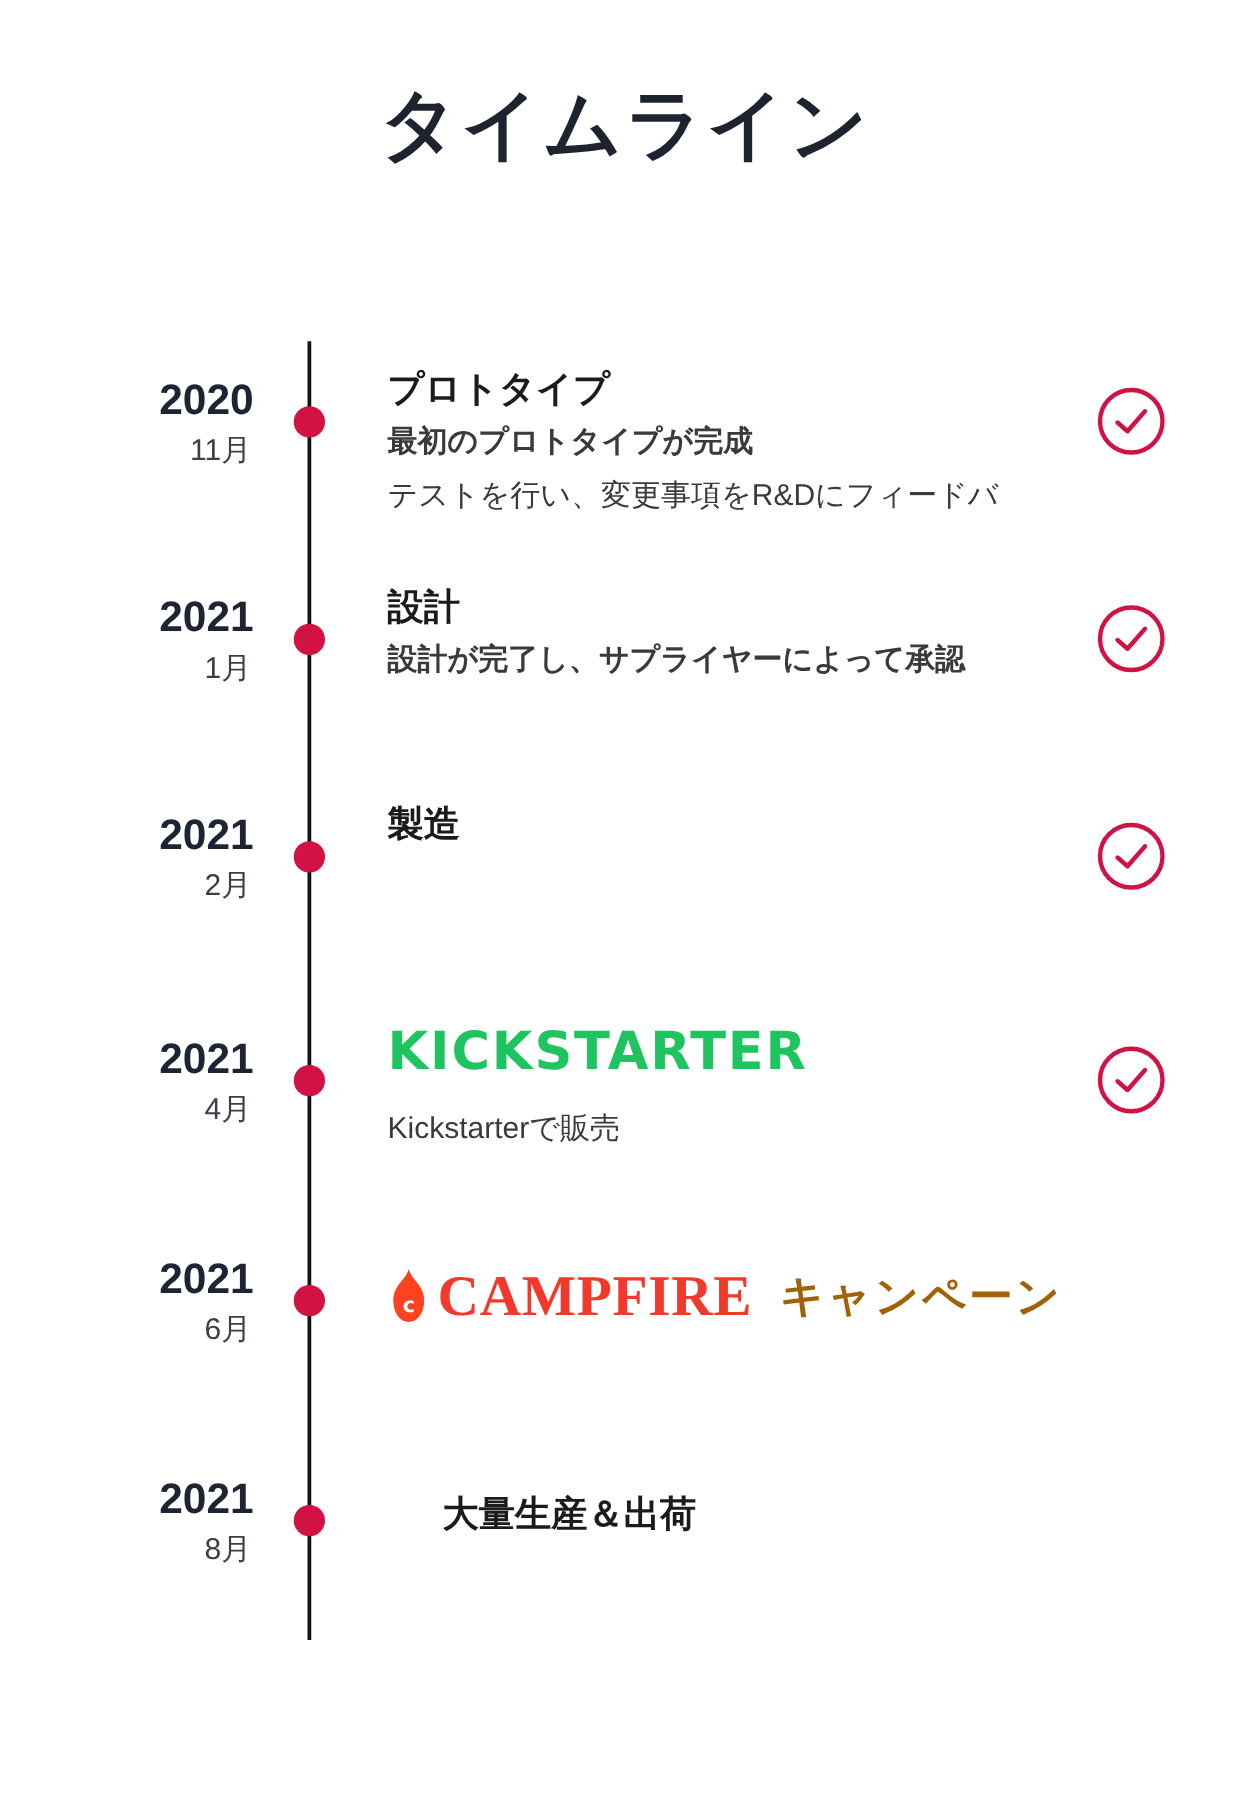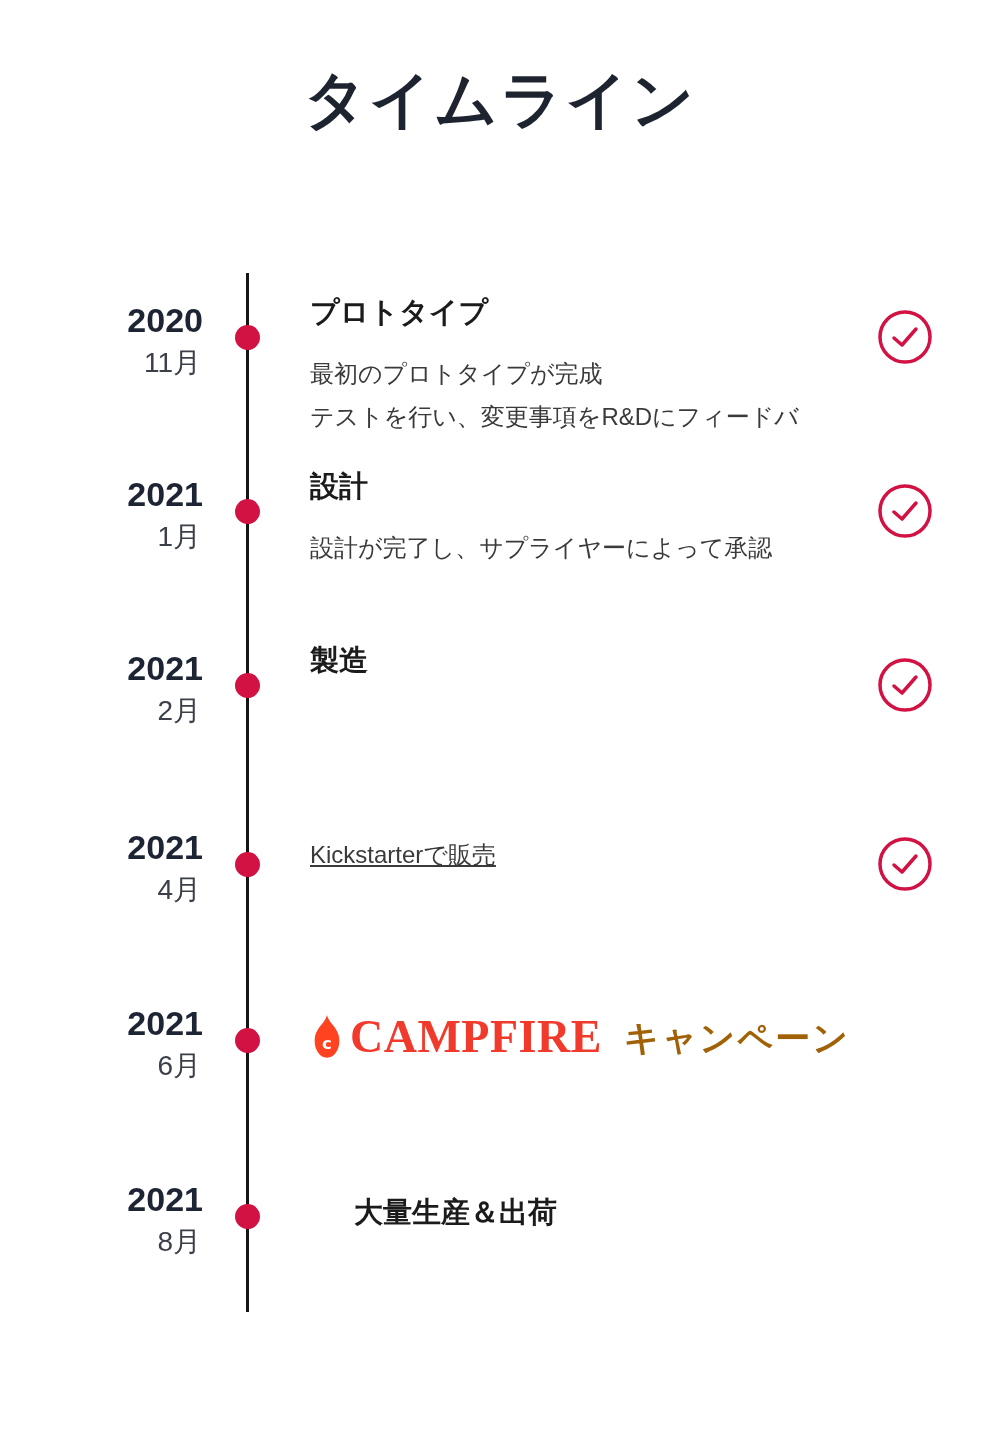--- a/index.html
+++ b/index.html
@@ -27,36 +27,36 @@
   .dot {
     position:absolute; left:235px; top:28px;
     width:25px; height:25px; border-radius:50%;
     background:#d11242;
   }
   .date {
     position:absolute; left:40px; top:5px; width:163px;
     text-align:right;
   }
   .year { font-size:34px; font-weight:800; color:#1d2433; line-height:1.08; }
-  .month { font-size:28px; font-weight:400; color:#3b3f49; margin-top:5px; padding-right:2px; }
+  .month { font-size:24px; font-weight:400; color:#3b3f49; margin-top:5px; padding-right:2px; }
   .content { position:absolute; left:310px; top:0; width:560px; }
   .item-title { font-size:29px; font-weight:800; color:#1b1b1b; line-height:1.1; }
   .item-title.solo { margin-top:21px;margin-left:44px; }
   .desc { font-size:24px; color:#3a3a3a; line-height:1.78; }
-  .desc.first { margin-top:24px; }
+  .desc.first { margin-top:4px;font-weight:bold; }
   .check {
     position:absolute; left:877px; top:12px;
     width:56px; height:56px;
   }
   .ks-logo {
     font-size:42px; font-weight:800; letter-spacing:1.5px;
     color:#1fc35f; line-height:1; margin-top:-4px;
     font-family:"DejaVu Sans","Liberation Sans",sans-serif;
   }
-  .ks-desc { margin-top:10px;text-decoration:underline; }
+  .ks-desc { margin-top:20px; }
   .cf-row { display:flex; align-items:center; margin-top:14px; }
   .cf-flame { width:34px; height:44px; margin-right:6px; flex:0 0 auto; }
   .cf-word {
     font-size:46px; font-weight:800; letter-spacing:0.5px;
     color:#f23a2c; line-height:1;
     font-family:Liberation Serif, serif;
   }
   .cf-campaign {
     font-size:35px; font-weight:700; color:#a16207;
     margin-left:22px; letter-spacing:2px; line-height:1;
@@ -123,20 +123,21 @@
   </span>
 </section>
 
 <section class="row" style="top:824px">
   <span class="dot"></span>
   <div class="date">
     <div class="year">2021</div>
     <div class="month">4月</div>
   </div>
   <div class="content">
+    <div class="ks-logo">KICKSTARTER</div>
     <p class="desc ks-desc">Kickstarterで販売</p>
   </div>
   <span class="check">
     <svg width="56" height="56" viewBox="0 0 56 56">
       <circle cx="28" cy="28" r="25" fill="none" stroke="#d11242" stroke-width="3.5"></circle>
       <path d="M17 29 L25 36 L39 20" fill="none" stroke="#d11242" stroke-width="3.5" stroke-linecap="round" stroke-linejoin="round"></path>
     </svg>
   </span>
 </section>
 

